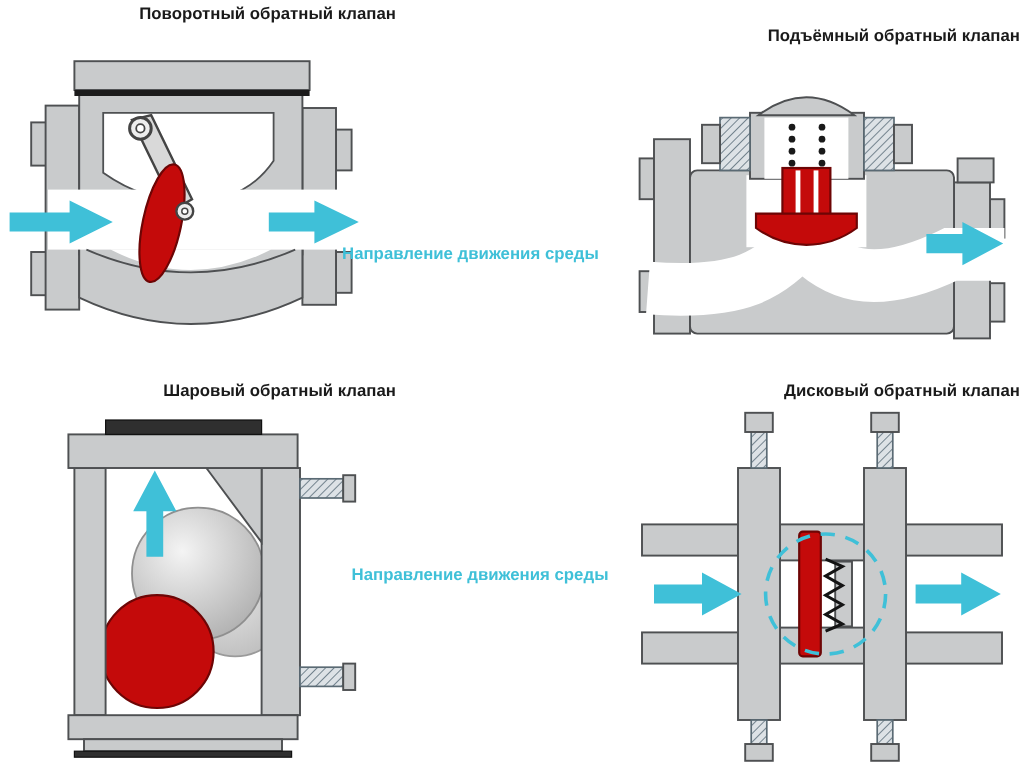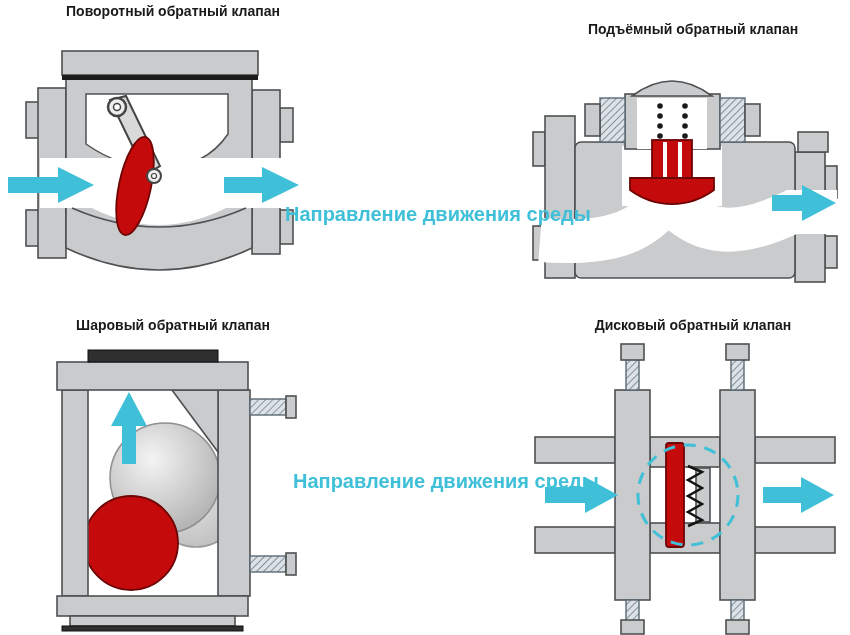--- a/index.html
+++ b/index.html
@@ -1,21 +1,21 @@
 <!DOCTYPE html>
 <html style="--body_gray: #c9cbcc; --light_gray: #e2e4e5; --dark_gray: #2f2f2f; --outline: #4e5052; --red: #c40a0a; --red_dark: #6d0505; --cyan: #3fc0d8; --title_color: #1a1a1a;"><head>
 <meta charset="utf-8">
 <style>
   html,body{margin:0;padding:0;background:#fff;}
   .canvas{position:relative;width:850px;height:635px;background:#fff;
           font-family:"Liberation Sans",sans-serif;overflow:hidden;}
   .panel{position:absolute;}
   .panel-title{font-weight:bold;font-size:14px;color:var(--title_color,#1a1a1a);
-               text-align:center;white-space:nowrap;height:22px;line-height:22px;margin-left:16px;}
-  .flow-label{position:absolute;font-weight:bold;font-size:20px;
+               text-align:right;white-space:nowrap;height:22px;line-height:22px;margin-left:16px;}
+  .flow-label{position:absolute;font-weight:bold;font-size:14px;
               color:var(--cyan,#3fc0d8);white-space:nowrap;}
   svg{display:block;}
   .f-body{fill:var(--body_gray,#c9cbcc);stroke:var(--outline,#4e5052);stroke-width:1.6;}
   .f-dark{fill:var(--dark_gray,#2f2f2f);stroke:#111;stroke-width:1;}
   .f-white{fill:#fff;stroke:none;}
   .f-white-s{fill:#fff;stroke:var(--outline,#4e5052);stroke-width:1.5;}
   .f-red{fill:var(--red,#c40a0a);stroke:var(--red_dark,#6d0505);stroke-width:1.8;}
   .f-cyan{fill:var(--cyan,#3fc0d8);stroke:none;}
   .s-out{fill:none;stroke:var(--outline,#4e5052);stroke-width:1.6;}
   .s-cyan-dash{fill:none;stroke:var(--cyan,#3fc0d8);stroke-width:3;stroke-dasharray:12 9;}

